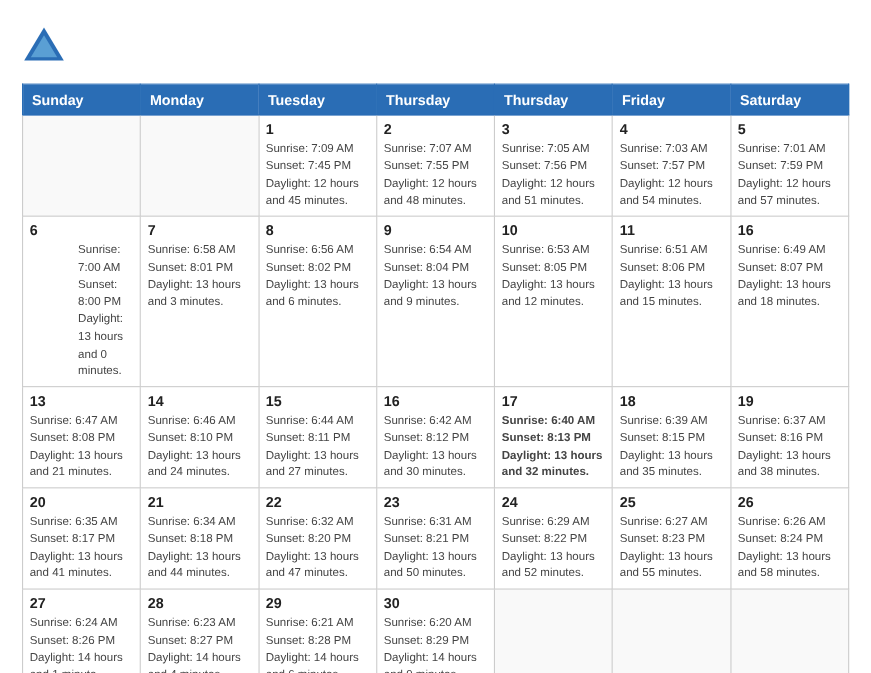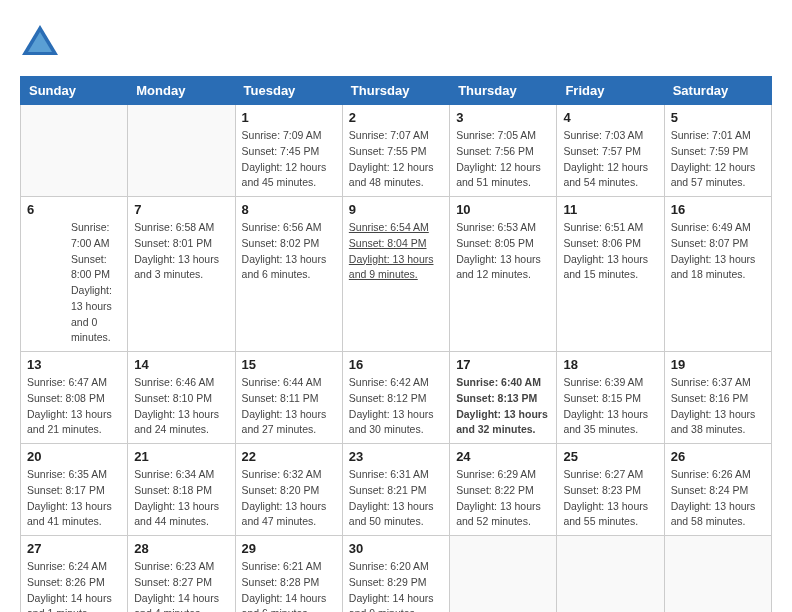--- a/index.html
+++ b/index.html
@@ -180,21 +180,21 @@
         </td>
         <td>
           <span class="day-number">8</span>
           <div class="day-detail" style="white-space: pre-line;">Sunrise: 6:56 AM
 Sunset: 8:02 PM
 Daylight: 13 hours
 and 6 minutes.</div>
         </td>
         <td>
           <span class="day-number">9</span>
-          <div class="day-detail" style="white-space: pre-line; text-decoration: underline;">Sunrise: 6:54 AM
+          <div class="day-detail" style="white-space: pre-line;">Sunrise: 6:54 AM
 Sunset: 8:04 PM
 Daylight: 13 hours
 and 9 minutes.</div>
         </td>
         <td>
           <span class="day-number">10</span>
           <div class="day-detail" style="white-space: pre-line;">Sunrise: 6:53 AM
 Sunset: 8:05 PM
 Daylight: 13 hours
 and 12 minutes.</div>

